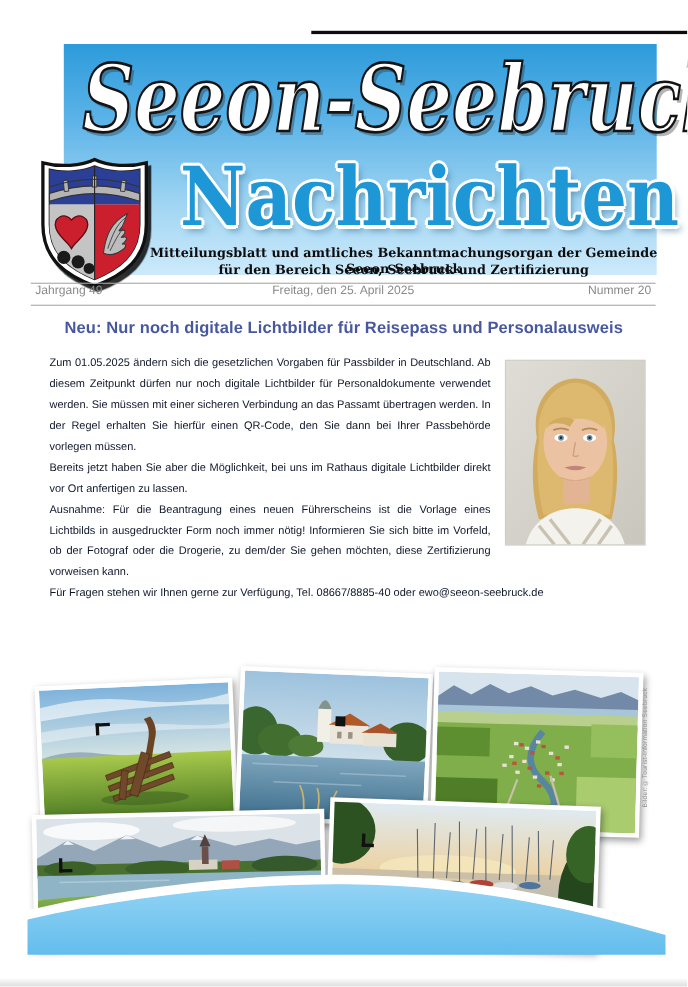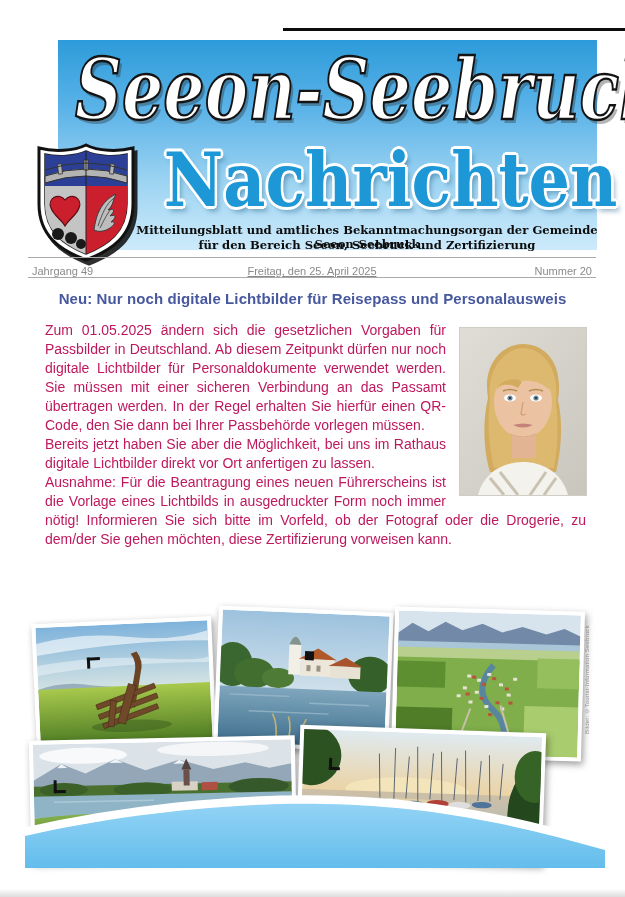--- a/index.html
+++ b/index.html
@@ -26,29 +26,29 @@
             font-family:"DejaVu Serif","Liberation Serif",serif;font-weight:bold;
             font-size:11.6px;color:#0d0d0d;}
   .mast-sub1{top:223px;}
   .mast-sub2{top:238px;}
   .coat{position:absolute;left:34px;top:142px;width:104px;height:122px;
         filter:drop-shadow(3px 4px 0 rgba(10,10,10,.85));}
 
   
   .issue-bar{position:absolute;left:28px;top:257px;width:568px;height:21px;
              border-top:1.5px solid #a9a9a9;border-bottom:1.5px solid #a9a9a9;
-             display:flex;align-items:flex-end;justify-content:space-between;
+             display:flex;align-items:flex-start;justify-content:space-between;
              font-size:11px;color:#8a8a8a;padding:0 4px;box-sizing:border-box;}
-  .issue-bar .c{position:absolute;left:0;width:100%;text-align:center;text-decoration:underline;}
+  .issue-bar .c{position:absolute;left:0;width:100%;text-align:center;}
 
   
   .headline{position:absolute;top:290px;left:0;width:625px;margin:0;text-align:center;
             font-weight:bold;font-size:15px;color:#47589e;letter-spacing:.1px;}
   .article-body{position:absolute;top:321px;left:45px;width:541px;
-                font-size:14px;line-height:19px;color:#be185d;text-align:justify;}
+                font-size:10px;line-height:19px;color:#0f172a;text-align:justify;}
   .article-body p{margin:0;}
   .portrait{float:right;width:126px;height:167px;margin:7px 0 8px 14px;background:#d8d5ce;
             box-shadow:0 0 0 1px #cfcdc6;}
   .portrait svg{display:block;width:100%;height:100%;}
 
   
   .collage{position:absolute;left:0;top:600px;width:625px;height:297px;}
   .photo{position:absolute;margin:0;background:#fff;padding:4px;
          box-shadow:2px 3px 7px rgba(0,0,0,.38);}
   .photo svg{display:block;}
@@ -144,20 +144,21 @@
         <path d="M43,63 Q50,60 57,63 M69,63 Q76,60 83,63" stroke="#b08c50" stroke-width="1.6" fill="none"></path>
 
         <path d="M63,74 L61,86 Q63,88 66,86" stroke="#d3a07e" stroke-width="1.4" fill="none"></path>
         <path d="M53,97 Q63,102 73,97 Q63,94 53,97 Z" fill="#c4837a"></path>
         <path d="M50,106 Q63,112 76,106" stroke="#d8a887" stroke-width="1" fill="none"></path>
       </svg>
     </figure>
     <p>Zum 01.05.2025 ändern sich die gesetzlichen Vorgaben für Passbilder in Deutschland. Ab diesem Zeitpunkt dürfen nur noch digitale Lichtbilder für Personaldokumente verwendet werden. Sie müssen mit einer sicheren Verbindung an das Passamt übertragen werden. In der Regel erhalten Sie hierfür einen QR-Code, den Sie dann bei Ihrer Passbehörde vorlegen müssen.</p>
     <p>Bereits jetzt haben Sie aber die Möglichkeit, bei uns im Rathaus digitale Lichtbilder direkt vor Ort anfertigen zu lassen.</p>
     <p>Ausnahme: Für die Beantragung eines neuen Führerscheins ist die Vorlage eines Lichtbilds in ausgedruckter Form noch immer nötig! Informieren Sie sich bitte im Vorfeld, ob der Fotograf oder die Drogerie, zu dem/der Sie gehen möchten, diese Zertifizierung vorweisen kann.</p>
+    <p>Für Fragen stehen wir Ihnen gerne zur Verfügung, Tel. 08667/8885-40 oder ewo@seeon-seebruck.de</p>
   </div>
 
   <section class="collage">
 
     <figure class="photo ph1">
       <svg width="172" height="118" viewBox="0 0 172 118">
         <defs>
           <linearGradient id="sky1" x1="0" y1="0" x2="0" y2="1">
             <stop offset="0" stop-color="#7fb3dc"></stop>
               <stop offset="1" stop-color="#dfe9e3"></stop>

